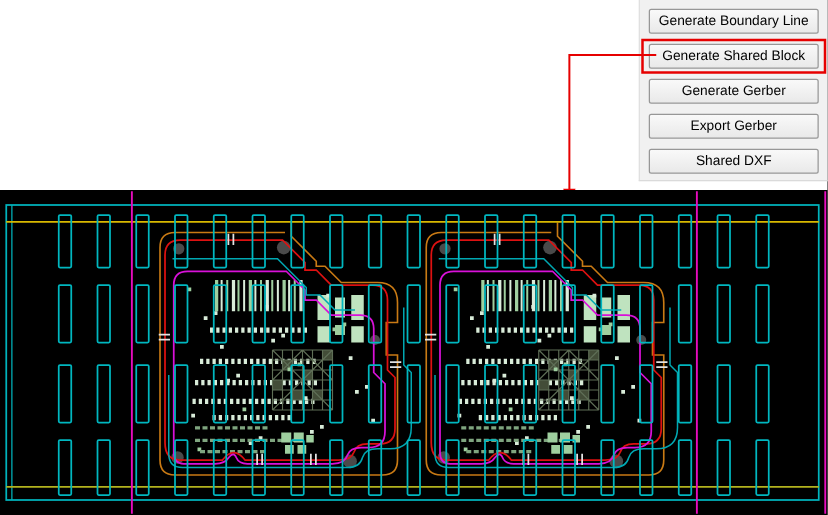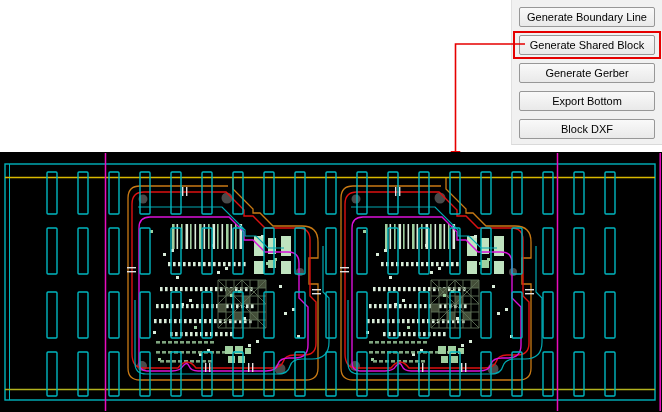--- a/index.html
+++ b/index.html
@@ -39,22 +39,22 @@
 <body>
 
 <div class="toolbar">
   <div class="btn">Generate Boundary Line</div>
 
   <div class="hl-box">
     <div class="btn">Generate Shared Block</div>
   </div>
 
   <div class="btn">Generate Gerber</div>
-  <div class="btn">Export Bottom</div>
-  <div class="btn">Block DXF</div>
+  <div class="btn">Export Gerber</div>
+  <div class="btn">Shared DXF</div>
 </div>
 
 <svg class="arrow-svg" width="95" height="140" viewBox="0 0 95 140">
   <polyline points="85,14 15.5,14 15.5,124" fill="none" stroke="#e60000" stroke-width="1.6"></polyline>
   <polygon points="10.5,121 20.5,121 15.5,132" fill="#e60000"></polygon>
 </svg>
 
 <svg id="cad-svg" class="cad" viewBox="0 152 662 260">
     <g>
       <g>

